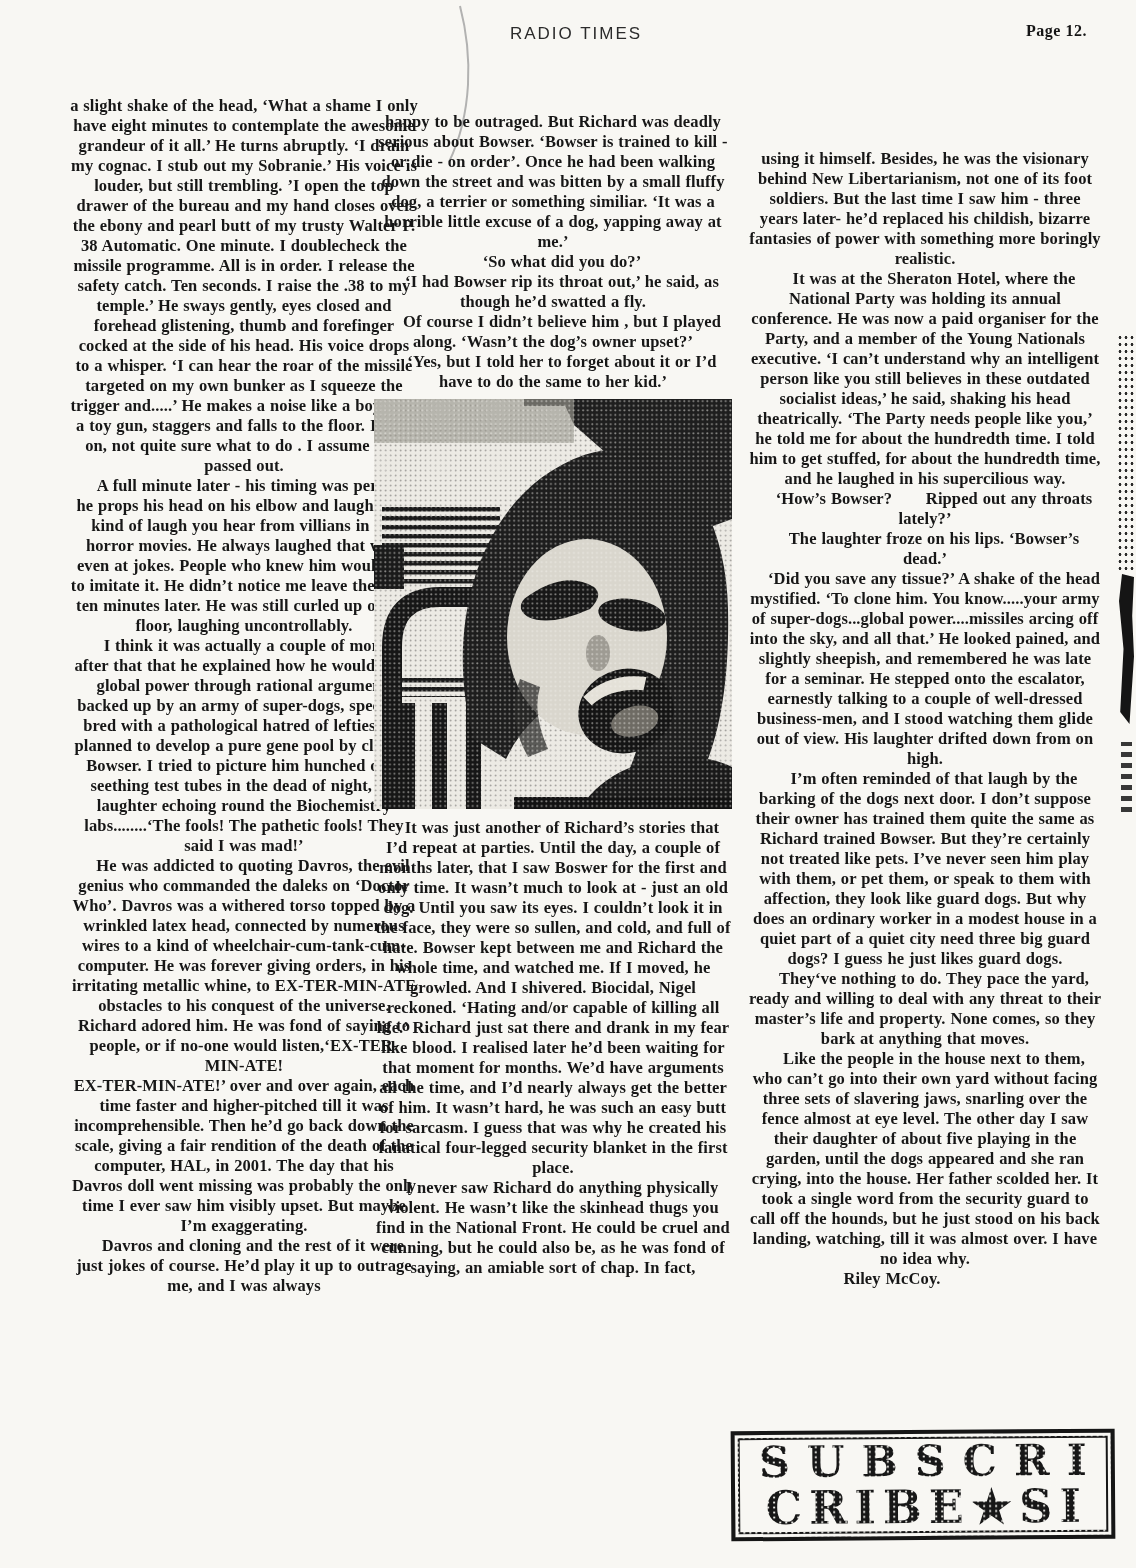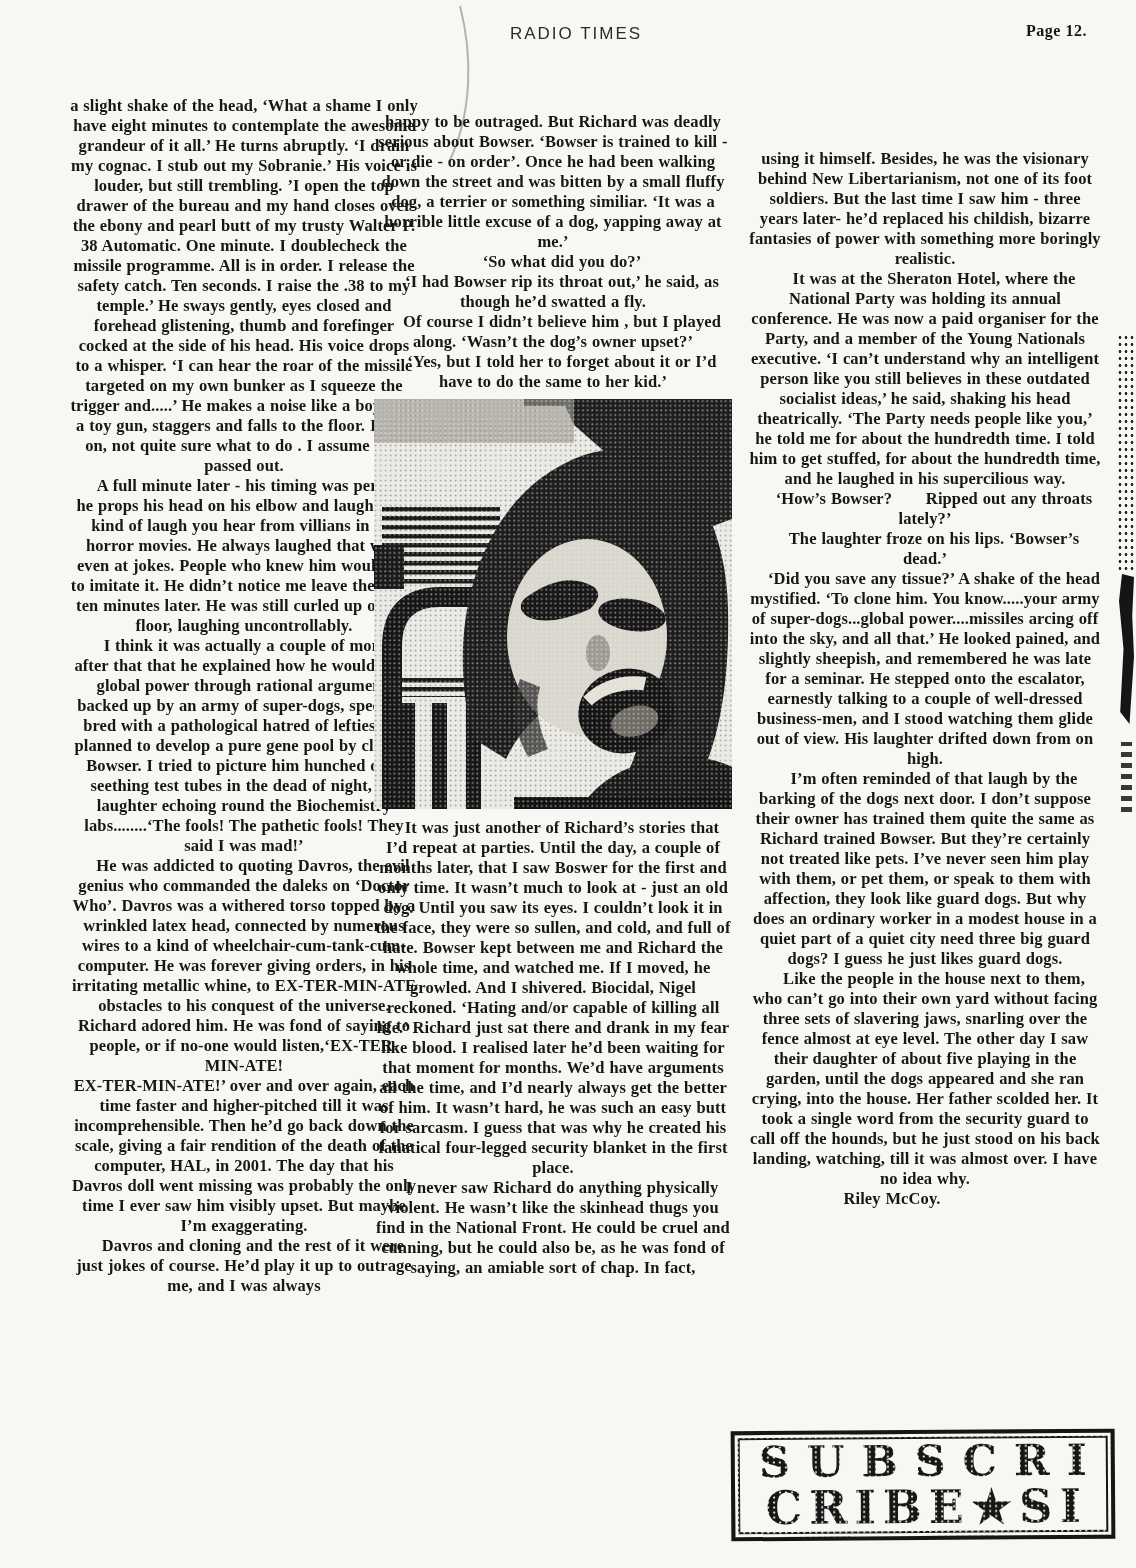--- a/index.html
+++ b/index.html
@@ -144,20 +144,21 @@
     <p>I never saw Richard do anything physically violent. He wasn’t like the skinhead thugs you find in the National Front. He could be cruel and cunning, but he could also be, as he was fond of saying, an amiable sort of chap. In fact,</p>
   </div>
 
   <div class="col col3">
     <p class="flush">using it himself. Besides, he was the visionary behind New Libertarianism, not one of its foot soldiers. But the last time I saw him - three years later- he’d replaced his childish, bizarre fantasies of power with something more boringly realistic.</p>
     <p>It was at the Sheraton Hotel, where the National Party was holding its annual conference. He was now a paid organiser for the Party, and a member of the Young Nationals executive. ‘I can’t understand why an intelligent person like you still believes in these outdated socialist ideas,’ he said, shaking his head theatrically. ‘The Party needs people like you,’ he told me for about the hundredth time. I told him to get stuffed, for about the hundredth time, and he laughed in his supercilious way.</p>
     <p>‘How’s Bowser?&nbsp;&nbsp;&nbsp;&nbsp;&nbsp;&nbsp; Ripped out any throats lately?’</p>
     <p>The laughter froze on his lips. ‘Bowser’s dead.’</p>
     <p>‘Did you save any tissue?’ A shake of the head mystified. ‘To clone him. You know.....your army of super-dogs...global power....missiles arcing off into the sky, and all that.’ He looked pained, and slightly sheepish, and remembered he was late for a seminar. He stepped onto the escalator, earnestly talking to a couple of well-dressed business-men, and I stood watching them glide out of view. His laughter drifted down from on high.</p>
     <p>I’m often reminded of that laugh by the barking of the dogs next door. I don’t suppose their owner has trained them quite the same as Richard trained Bowser. But they’re certainly not treated like pets. I’ve never seen him play with them, or pet them, or speak to them with affection, they look like guard dogs. But why does an ordinary worker in a modest house in a quiet part of  a quiet city need three big guard dogs? I guess he just likes guard dogs.</p>
+    <p>They‘ve nothing to do. They pace the yard, ready and willing to deal with any threat to their master’s life and property. None comes, so they bark at anything that moves.</p>
     <p>Like the people in the house next to them, who can’t go into their own yard without facing three sets of slavering jaws, snarling over the fence almost at eye level. The other day I saw their daughter of about five playing in the garden, until the dogs appeared and she ran crying, into the house. Her father scolded her. It took a single word from the security guard to call off the hounds, but he just stood on his back landing, watching, till it was almost over. I have no idea why.</p>
     <p class="byline flush">Riley McCoy.</p>
   </div>
 
   <div class="stamp">
     <div class="stamp-line stamp-line1">SUBSCRI</div>
     <div class="stamp-line stamp-line2">CRIBE★SI</div>
     <div class="stamp-noise"></div>
   </div>
 

